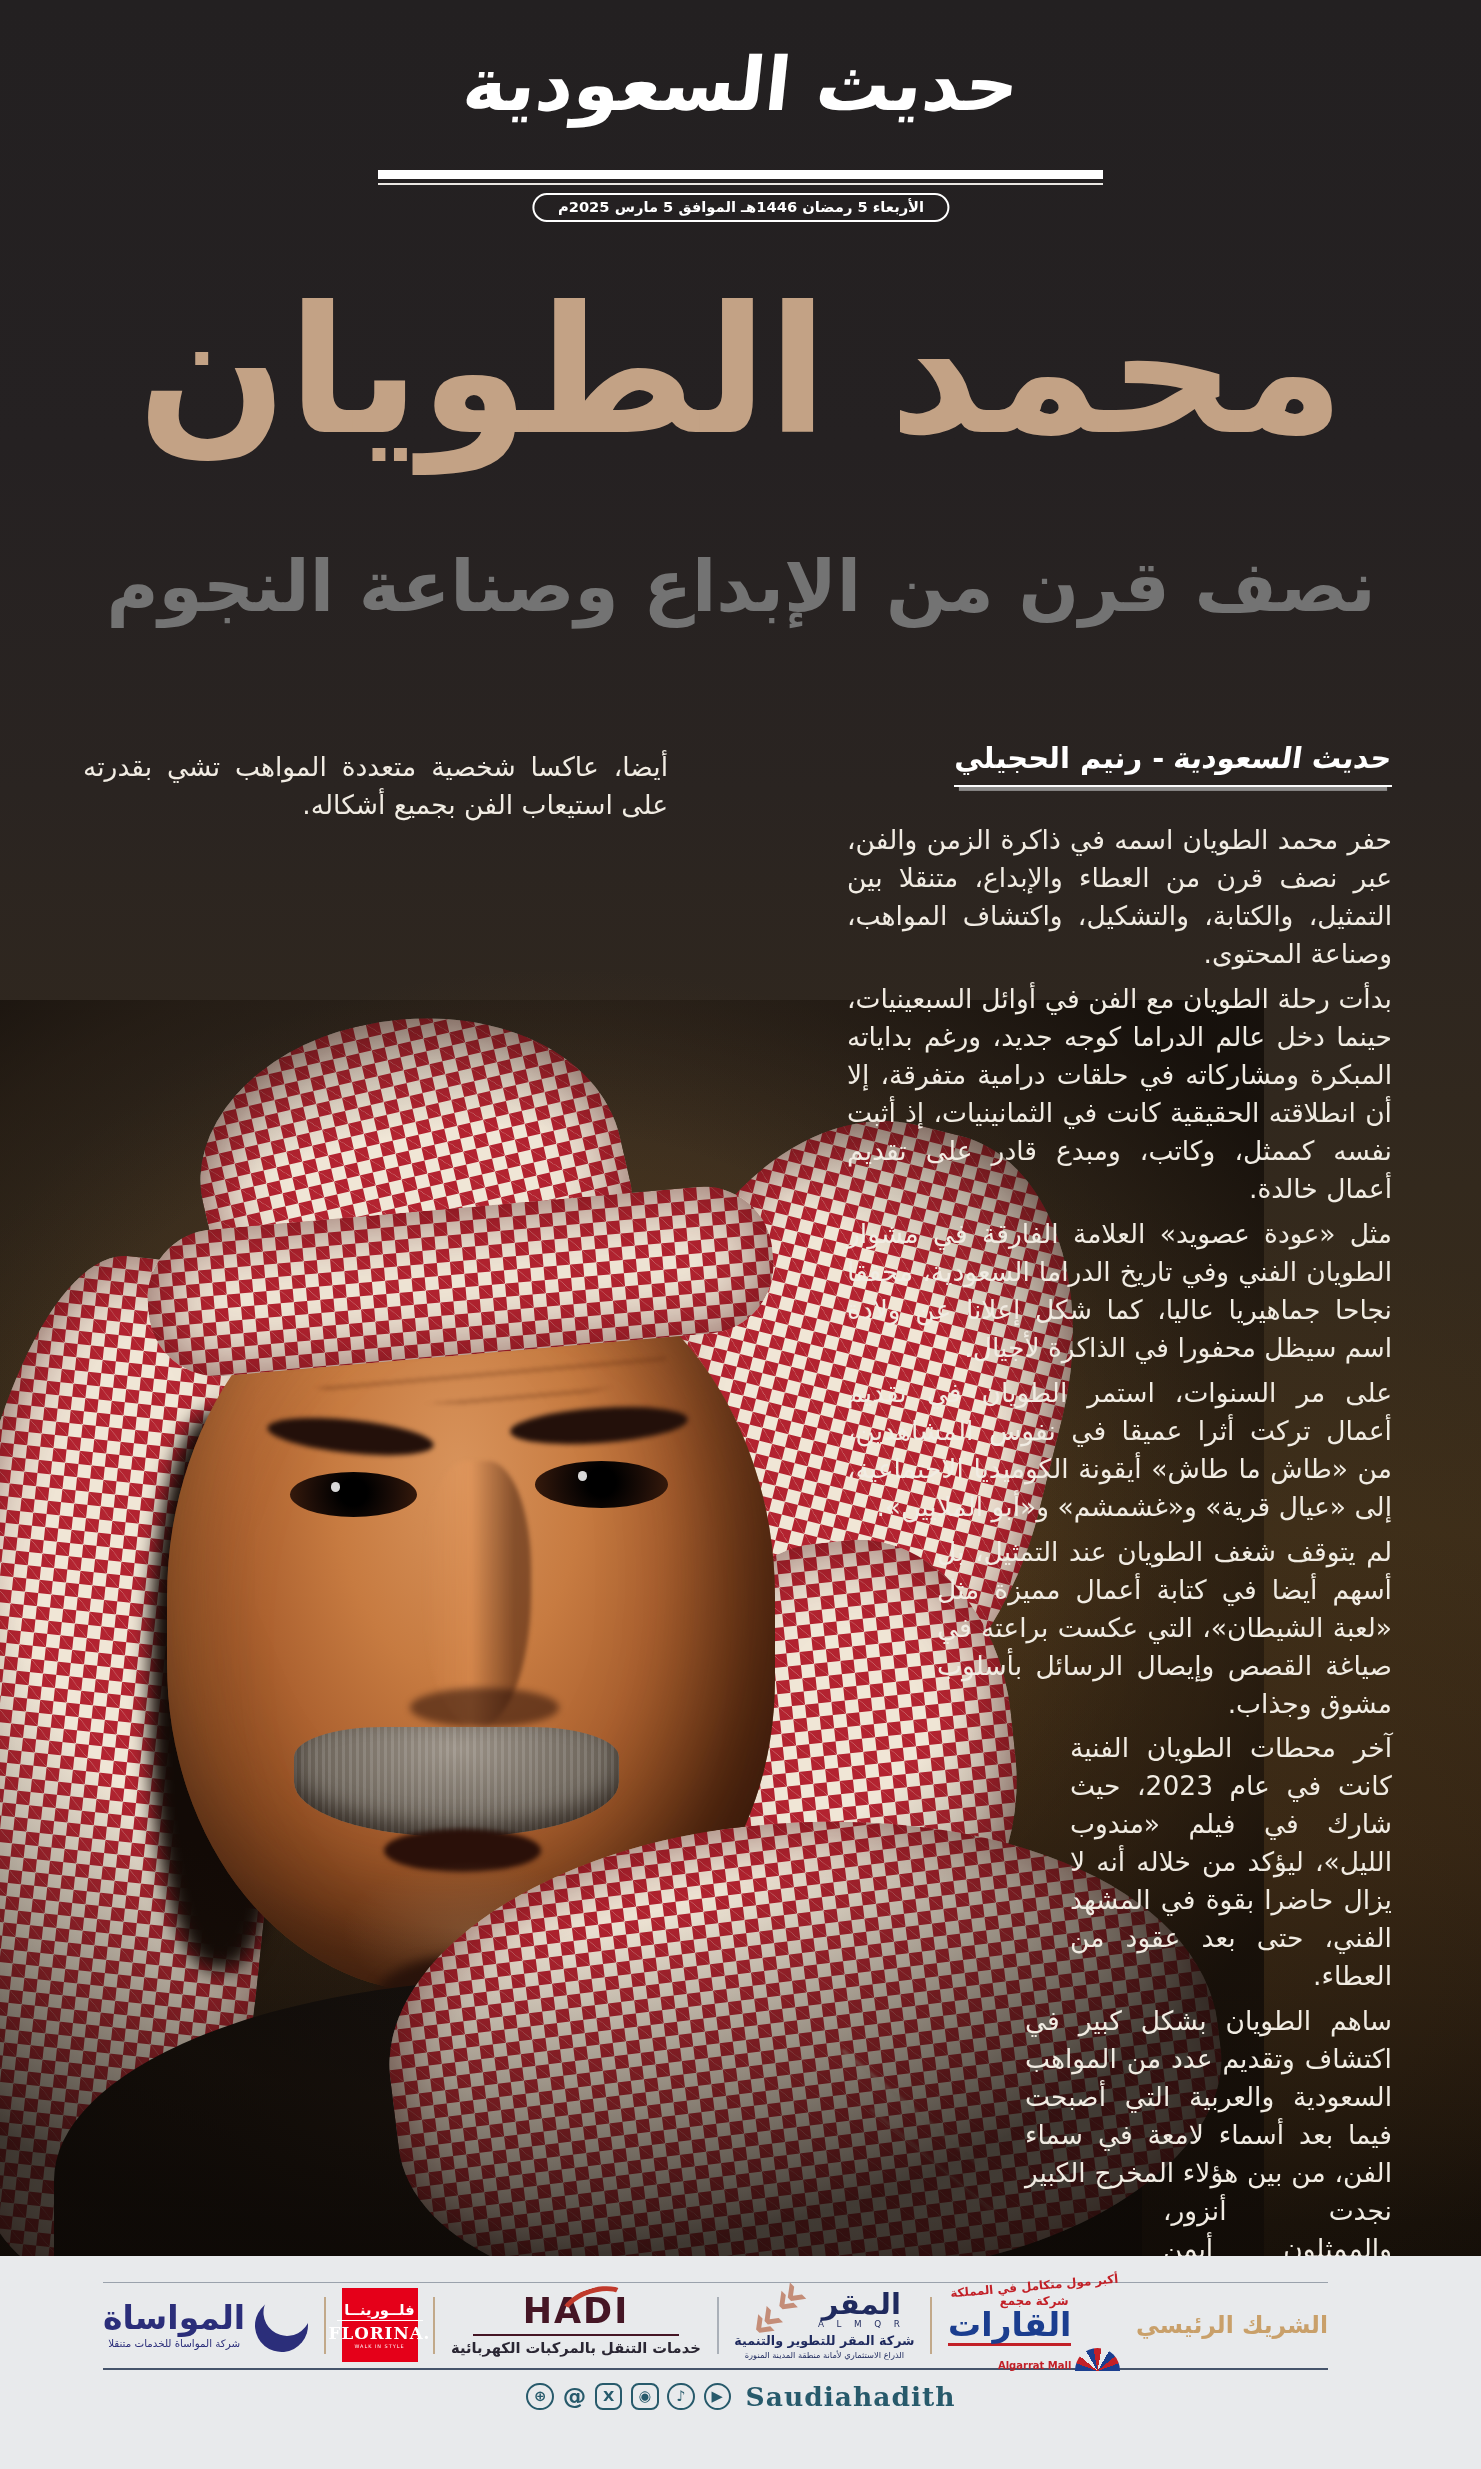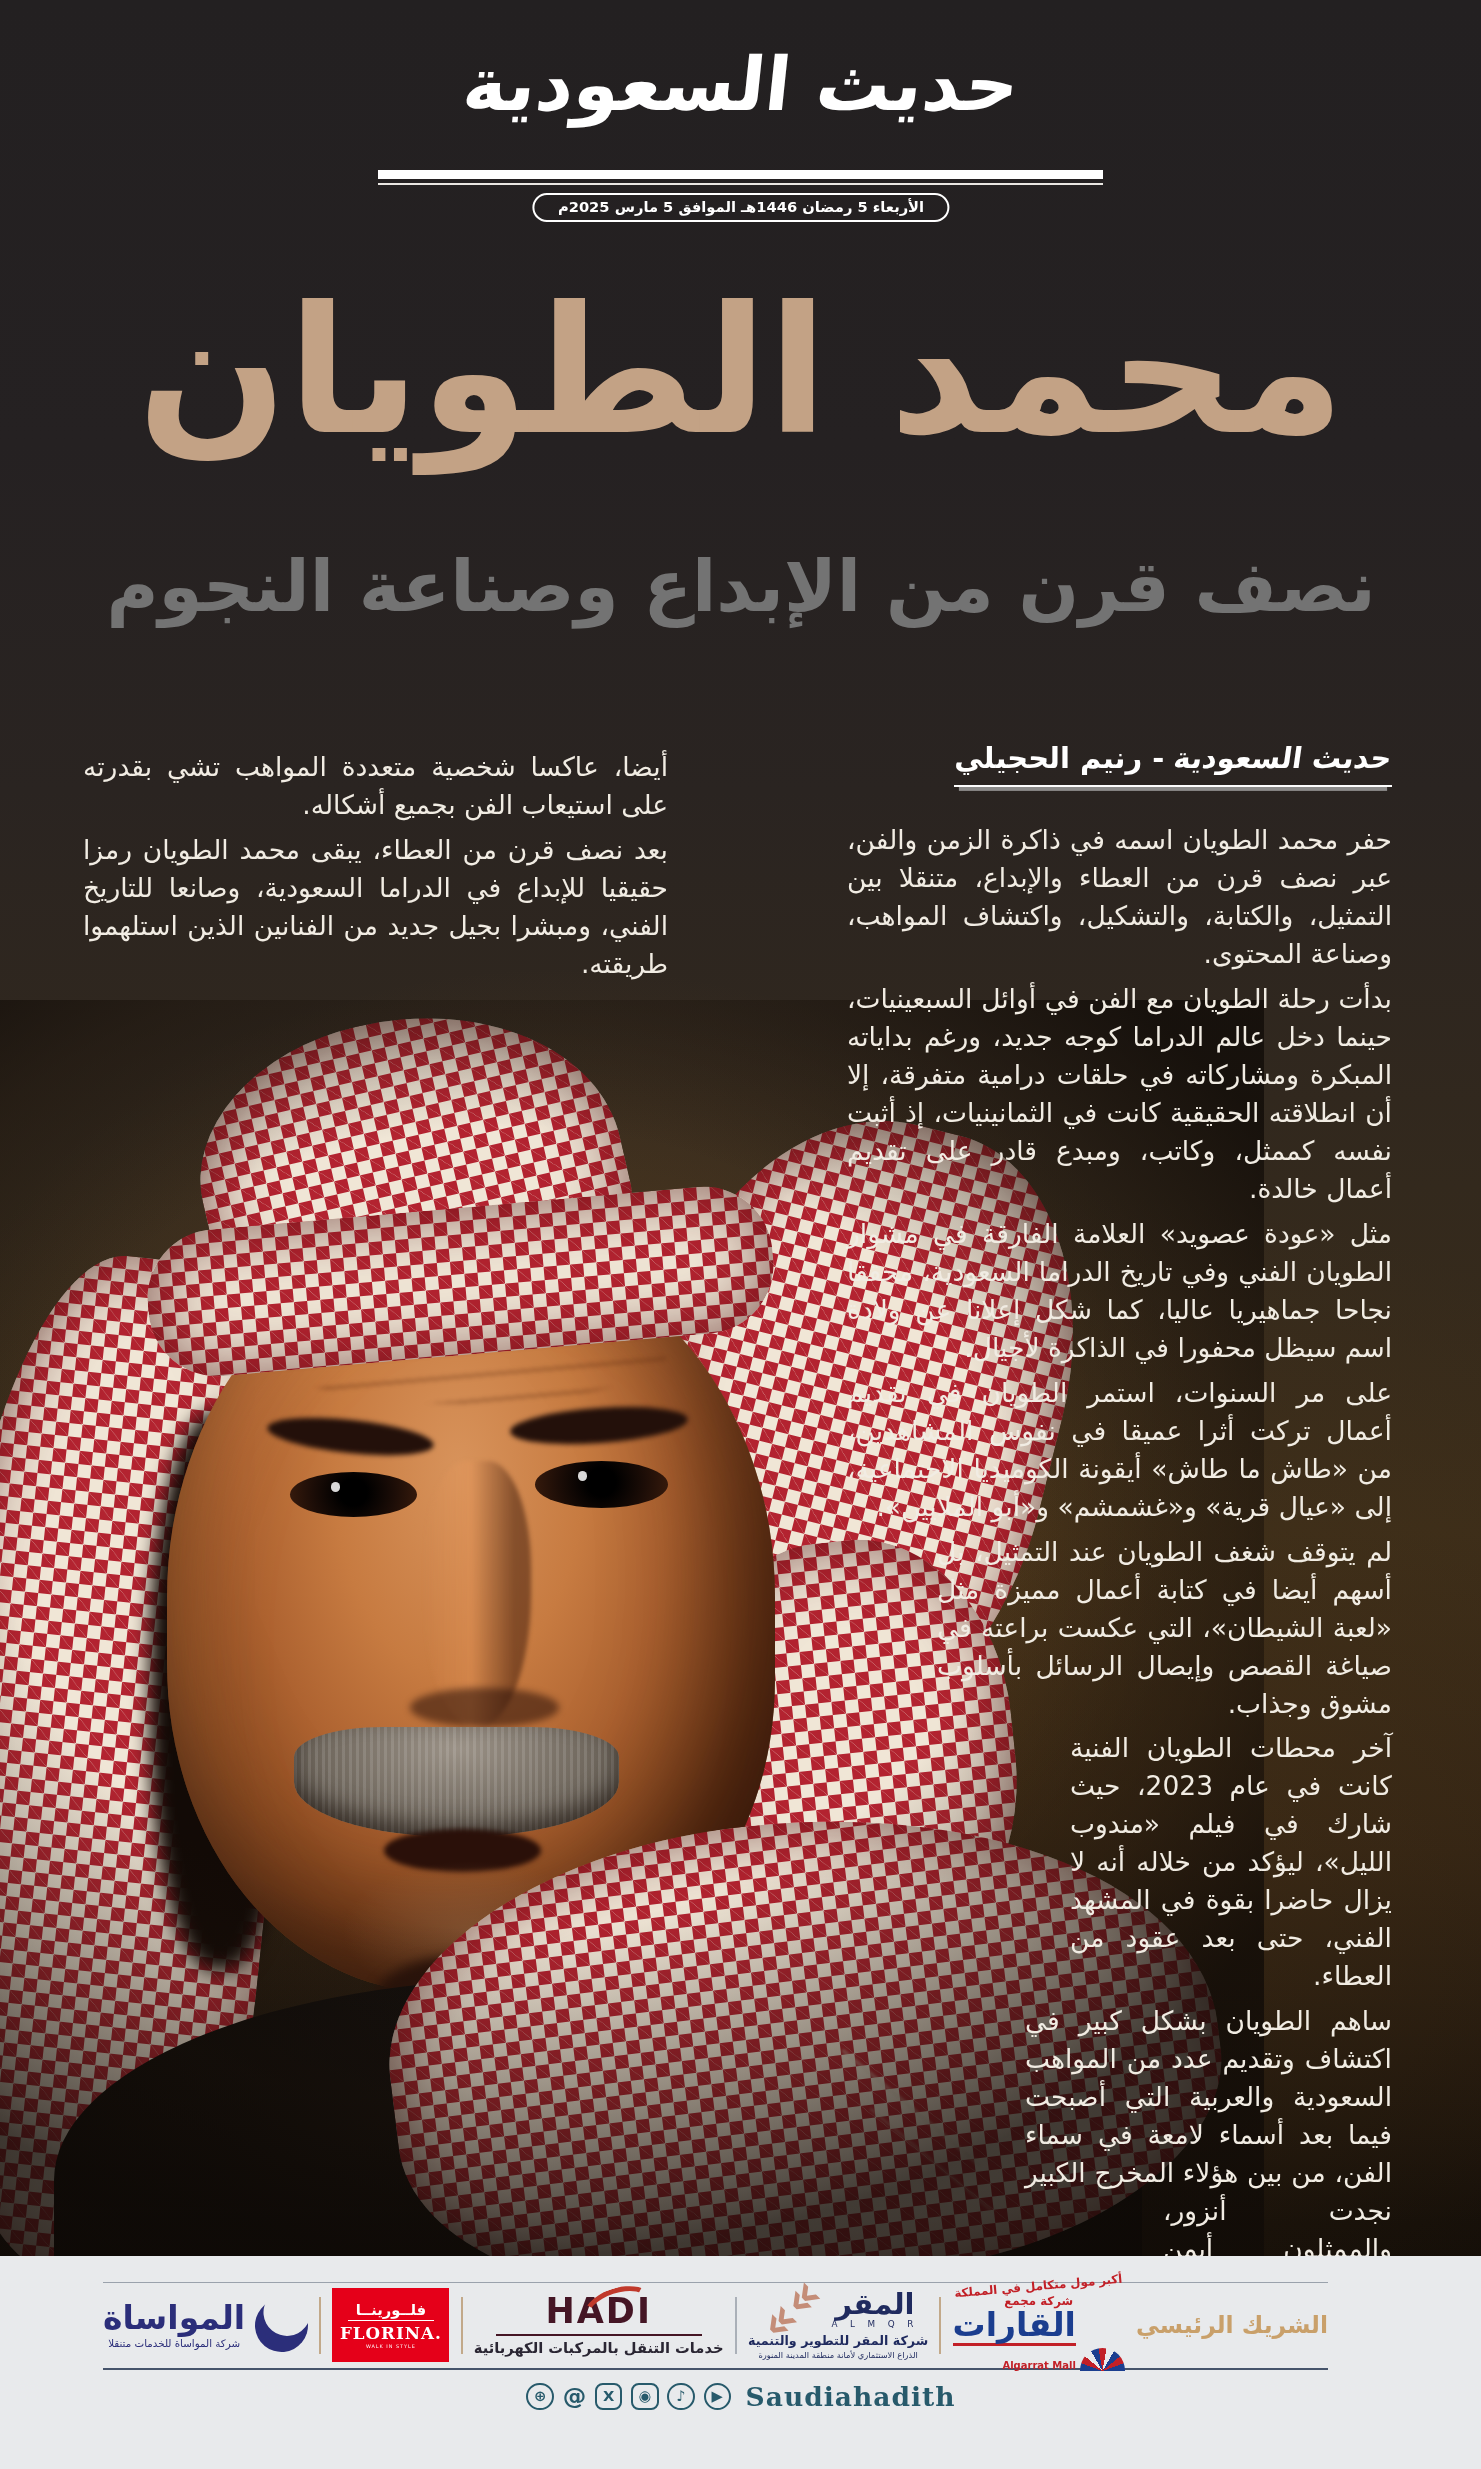--- a/index.html
+++ b/index.html
@@ -133,21 +133,21 @@
   .vsep.gray { background:#aab0b8; }
   .sponsor { display:flex; flex-direction:column; align-items:center; justify-content:center; position:relative; }
 
   .mouwasat { flex-direction:row; gap:9.8px; direction:rtl; }
   .crescent { width:53px; height:53px; border-radius:50%; background:#2b2e7a; position:relative; transform:rotate(-28deg); }
   .crescent::after { content:""; position:absolute; left:13.7px; top:-5.9px; width:47px; height:47px; border-radius:50%; background:#e8eaec; }
   .mouwasat-txt { display:flex; flex-direction:column; align-items:center; }
   .mouwasat-name { color:#2b2e7a; font-size:33px; font-weight:700; line-height:1; }
   .mouwasat-tag  { color:#2b2e7a; font-size:10.3px; margin-top:3.9px; }
 
-  .florina-box { width:117px; height:74px; background:#e50019; color:#fff;
+  .florina-box { width:76px; height:74px; background:#e50019; color:#fff;
     display:flex; flex-direction:column; align-items:center; justify-content:center; }
   .florina-ar { font-size:14.7px; font-weight:700; border-bottom:1px solid #fff; padding:0 7.8px 2px; }
   .florina-en { font-family:"DejaVu Serif", serif; font-size:16.7px; font-weight:700; letter-spacing:1px; margin-top:2px; }
   .florina-tag { font-size:4.9px; letter-spacing:1px; }
 
   .hadi-name { color:#451625; font-size:35px; font-weight:700; letter-spacing:2px; line-height:1; position:relative; }
   .hadi-swoosh { position:absolute; left:34%; top:-5.9px; width:73px; height:43px;
     border:5.9px solid transparent; border-top:5.9px solid #c0392b; border-radius:50%; transform:rotate(-18deg); }
   .hadi-rule { width:206px; height:2px; background:#451625; margin-top:4.9px; }
   .hadi-tag { color:#2a2633; font-size:14.7px; font-weight:700; margin-top:3.9px; direction:rtl; }
@@ -236,21 +236,20 @@
     <div class="step s4"></div>
     <p>لم يتوقف شغف الطويان عند التمثيل، بل أسهم أيضا في كتابة أعمال مميزة مثل «لعبة الشيطان»، التي عكست براعته في صياغة القصص وإيصال الرسائل بأسلوب مشوق وجذاب.</p>
     <p>آخر محطات الطويان الفنية كانت في عام 2023، حيث شارك في فيلم «مندوب الليل»، ليؤكد من خلاله أنه لا يزال حاضرا بقوة في المشهد الفني، حتى بعد عقود من العطاء.</p>
     <p>ساهم الطويان بشكل كبير في اكتشاف وتقديم عدد من المواهب السعودية والعربية التي أصبحت فيما بعد أسماء لامعة في سماء الفن، من بين هؤلاء المخرج الكبير نجدت أنزور، والممثلون أيمن زيدان، وناصر القصبي، وعبدالله السدحان، الذين أصبحوا اليوم رموزا في الوسط الفني.</p>
 
   </div>
 </div>
 
 <div class="abs col col-left">
   <p>أيضا، عاكسا شخصية متعددة المواهب تشي بقدرته على استيعاب الفن بجميع أشكاله.</p>
-  <p>بعد نصف قرن من العطاء، يبقى محمد الطويان رمزا حقيقيا للإبداع في الدراما السعودية، وصانعا للتاريخ الفني، ومبشرا بجيل جديد من الفنانين الذين استلهموا طريقته.</p>
 </div>
 
 <div class="abs footer">
   <div class="f-rule-top"></div>
   <div class="f-rule-bottom"></div>
 
   <div class="sponsors">
 
     <div class="sponsor mouwasat">
       <div class="crescent"></div>

